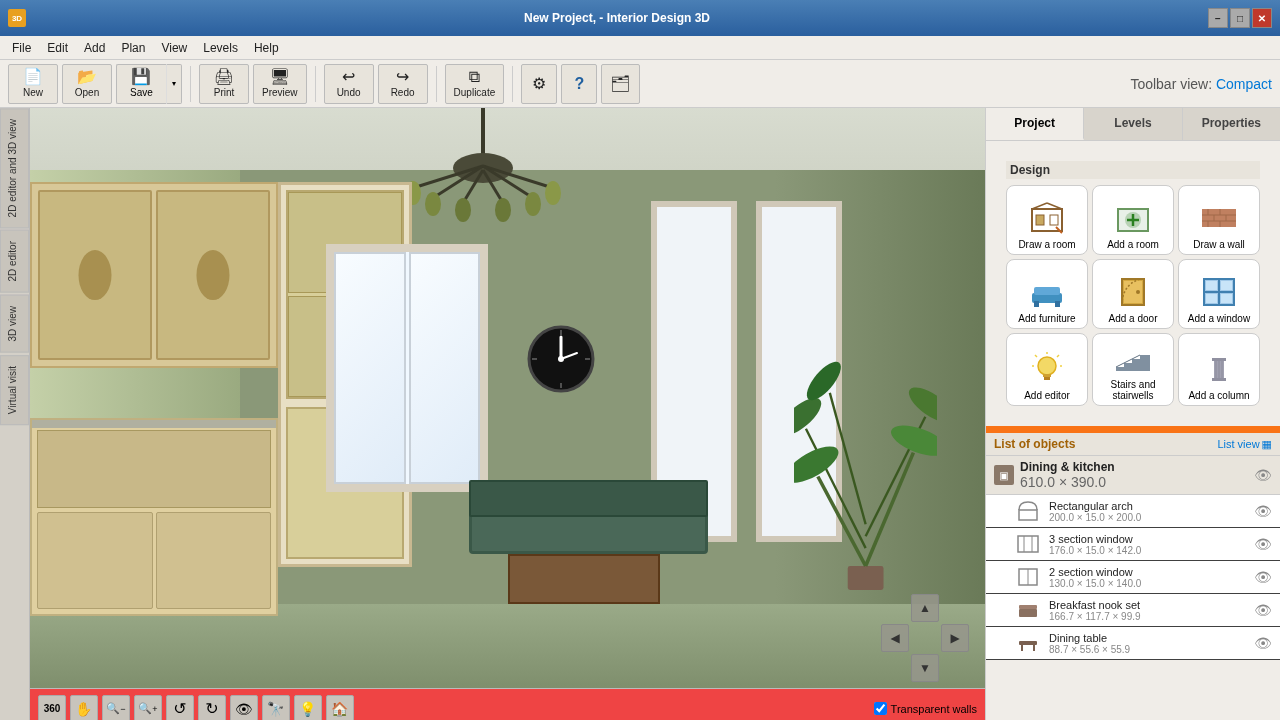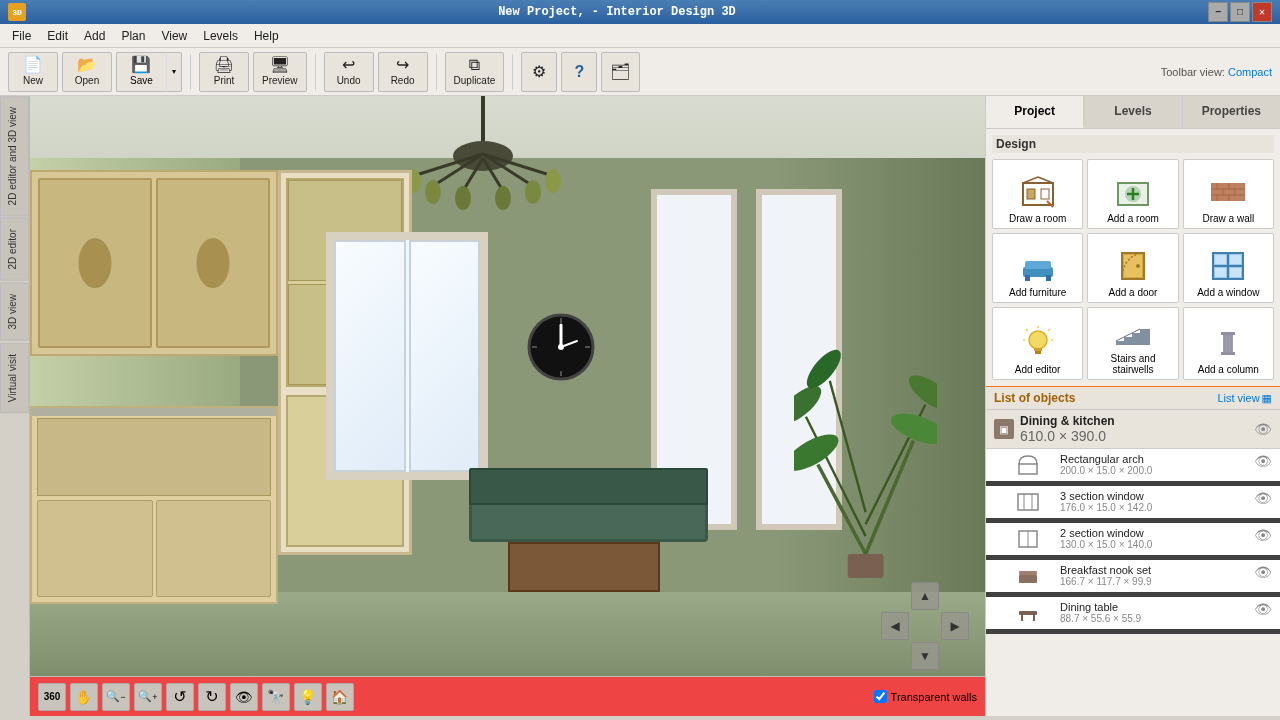--- a/index.html
+++ b/index.html
@@ -1,29 +1,28 @@
 <!DOCTYPE html>
 <html><head>
   <meta charset="utf-8">
   <style>
     * { margin: 0; padding: 0; box-sizing: border-box; }
     body { width: 1280px; height: 720px; overflow: hidden; font-family: 'Segoe UI', Tahoma, sans-serif; font-size: 12px; background: #d4d0c8; }
 
     
     #titlebar {
-      height: 24px;
+      height: 36px;
       background: linear-gradient(to bottom, #4a7fb5, #2a5f9e);
       display: flex;
       align-items: center;
       justify-content: space-between;
       padding: 0 8px;
       color: white;
       font-size: 12px;
       font-weight: bold;
-      font-family: Liberation Mono, monospace;
     }
     #titlebar .title { flex: 1; text-align: center; }
     #titlebar .controls { display: flex; gap: 2px; }
     .titlebar-btn {
       width: 20px; height: 20px;
       background: #c0c0c0;
       border: 1px solid #888;
       cursor: pointer;
       display: flex; align-items: center; justify-content: center;
       font-size: 10px; font-weight: bold; color: #222;
@@ -73,21 +72,21 @@
       color: #222;
       gap: 2px;
       min-width: 50px;
       height: 40px;
     }
     .toolbar-icon { font-size: 16px; line-height: 1; }
     .toolbar-separator { width: 1px; height: 36px; background: #ccc; margin: 0 4px; }
     .toolbar-split { display: flex; align-items: stretch; }
     .toolbar-split-main { display: flex; flex-direction: column; align-items: center; justify-content: center; padding: 3px 8px; background: #e8e4dc; border: 1px solid #bbb; border-right: none; border-radius: 2px 0 0 2px; cursor: pointer; font-size: 10px; gap: 2px; height: 40px; min-width: 50px; }
     .toolbar-split-arrow { width: 16px; background: #e8e4dc; border: 1px solid #bbb; border-left: 1px solid #ddd; border-radius: 0 2px 2px 0; cursor: pointer; display: flex; align-items: center; justify-content: center; font-size: 8px; height: 40px; }
-    .toolbar-right { margin-left: auto; font-size: 11px; color: #555; }
+    .toolbar-right { margin-left: auto; font-size: 14px; color: #555; }
     .toolbar-right a { color: #0078d7; text-decoration: none; }
 
     
     #main { display: flex; height: calc(720px - 28px - 24px - 48px); }
 
     
     #left-panel {
       width: 30px;
       background: #d4d0c8;
       display: flex;
@@ -175,22 +174,22 @@
       font-weight: bold;
       color: #444;
       border-right: 1px solid #ccc;
       background: #d8d4cc;
     }
     .right-tab:last-child { border-right: none; }
     .right-tab.active { background: #f0ede8; color: #000; border-bottom: 2px solid #f0ede8; }
 
     
     #design-section {
-      padding: 6px;
-      border-bottom: 1px solid #f97316;
+      padding: 20px;
+      border-bottom: 7px solid #f97316;
     }
     .section-title {
       font-size: 12px;
       font-weight: bold;
       color: #333;
       margin-bottom: 6px;
       padding: 2px 4px;
       background: #e8e4dc;
     }
     .design-grid {
@@ -199,21 +198,21 @@
       gap: 4px;
     }
     .design-btn {
       display: flex;
       flex-direction: column;
       align-items: center;
       justify-content: flex-end;
       padding: 6px 4px 4px;
       background: white;
       border: 1px solid #ccc;
-      border-radius: 2px;
+      border-radius: 8px;
       cursor: pointer;
       font-size: 10px;
       text-align: center;
       min-height: 70px;
       gap: 3px;
     }
     .design-icon-img {
       width: 40px; height: 36px;
       display: flex; align-items: center; justify-content: center;
     }
@@ -249,23 +248,24 @@
       cursor: pointer;
     }
     .group-icon { width: 20px; height: 20px; background: #8a7868; border-radius: 2px; display: flex; align-items: center; justify-content: center; font-size: 10px; color: white; }
     .group-info { flex: 1; }
     .group-name { font-size: 12px; font-weight: bold; color: #222; }
     .group-size { font-size: 14px; color: #666; }
     .eye-icon { font-size: 14px; color: #888; cursor: pointer; }
 
     .object-item {
       padding: 4px 8px 4px 30px;
-      border-bottom: 5px solid #404040;
-      display: flex;
-      gap: 20px;
+      border-bottom: 1px solid #404040;
+      display: flex;
+      align-items: center;
+      gap: 9px;
       cursor: pointer;
       background: white;
     }
     .item-icon { width: 24px; height: 24px; display: flex; align-items: center; justify-content: center; font-size: 16px; color: #666; }
     .item-info { flex: 1; }
     .item-name { font-size: 11px; color: #222; }
     .item-size { font-size: 10px; color: #888; }
 
     
     .objects-list::-webkit-scrollbar { width: 12px; }

